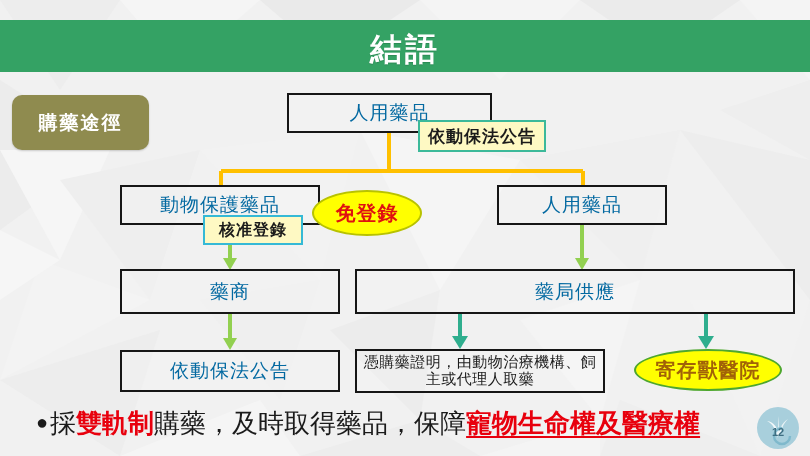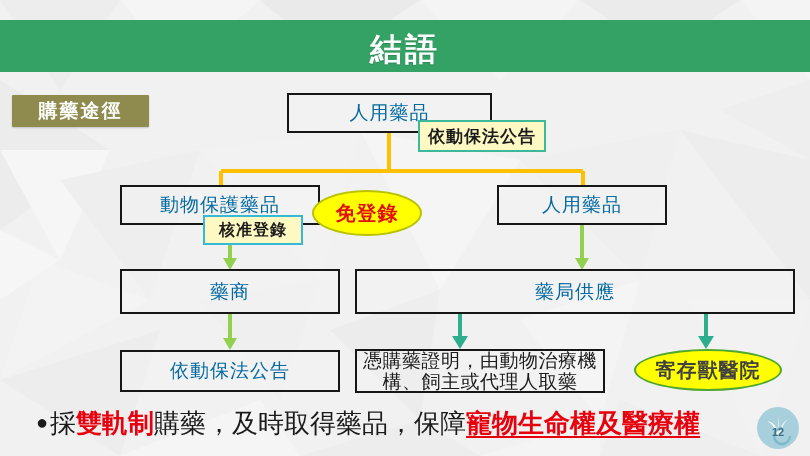--- a/index.html
+++ b/index.html
@@ -25,22 +25,22 @@
   }
   .title-text{
     position:absolute;left:0;top:20px;width:810px;height:60px;
     display:flex;align-items:center;justify-content:center;
     color:#ffffff;font-size:32px;font-weight:bold;letter-spacing:3px;
     text-shadow:0 1px 1px rgba(0,0,0,.15);
   }
 
   
   .badge{
-    position:absolute;left:12px;top:95px;width:137px;height:32px;
-    background:#8f8b4f;border-radius:1px;
+    position:absolute;left:12px;top:95px;width:137px;height:55px;
+    background:#8f8b4f;border-radius:10px;
     display:flex;align-items:center;justify-content:center;
     color:#ffffff;font-size:19px;font-weight:bold;letter-spacing:2px;
     box-shadow:0 1px 2px rgba(0,0,0,.18);
   }
 
   
   .box{
     position:absolute;box-sizing:border-box;
     border:2.5px solid #161616;background:rgba(255,255,255,0.12);
     display:flex;align-items:center;justify-content:center;
@@ -70,38 +70,38 @@
     left:203px;top:215px;width:100px;height:30px;
     border:2.5px solid #35b9d6;font-size:16px;
   }
 
   
   #box-proof{
     position:absolute;box-sizing:border-box;left:355px;top:349px;
     width:250px;height:44px;
     border:2.5px solid #161616;background:rgba(255,255,255,0.10);
     display:flex;align-items:center;justify-content:center;
-    color:#1b1b1b;font-size:19px;line-height:1.12;text-align:center;
+    color:#1b1b1b;font-size:15px;line-height:1.12;text-align:center;
     padding:0 2px;letter-spacing:0.5px;
   }
 
   
   .ellipse{
     position:absolute;box-sizing:border-box;
     display:flex;align-items:center;justify-content:center;
     border-radius:50%;background:#ffff00;
     font-weight:bold;letter-spacing:1px;text-align:center;
   }
   #ellipse-noreg{
     left:312px;top:190px;width:110px;height:46px;
     border:2px solid #b8c200;color:#e01010;font-size:20px;
   }
   #ellipse-deposit{
     left:634px;top:349px;width:148px;height:42px;
-    border:2px solid #4ea72e;color:#404040;font-size:20px;
+    border:2px solid #4ea72e;color:#a16207;font-size:20px;
   }
   #connectors{position:absolute;left:0;top:0;width:810px;height:456px;pointer-events:none;}
 
   
   .bottom-line{
     position:absolute;left:36px;top:401px;width:730px;height:45px;
     display:flex;align-items:center;
     font-size:26px;color:#1b1b1b;letter-spacing:0px;white-space:nowrap;
   }
   .bullet{font-size:20px;margin-right:2px;line-height:1;position:relative;top:-2px;}

